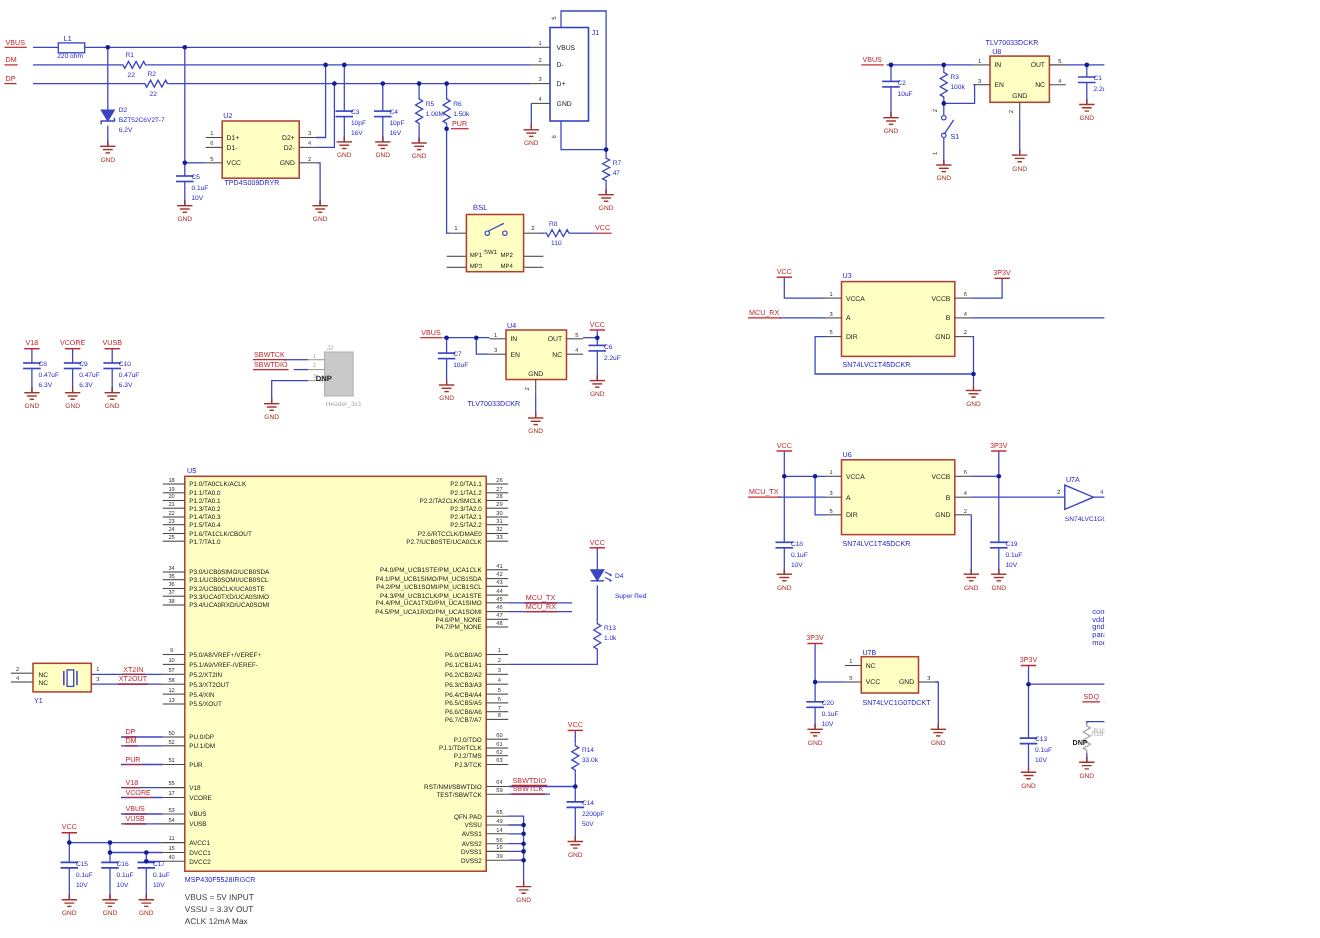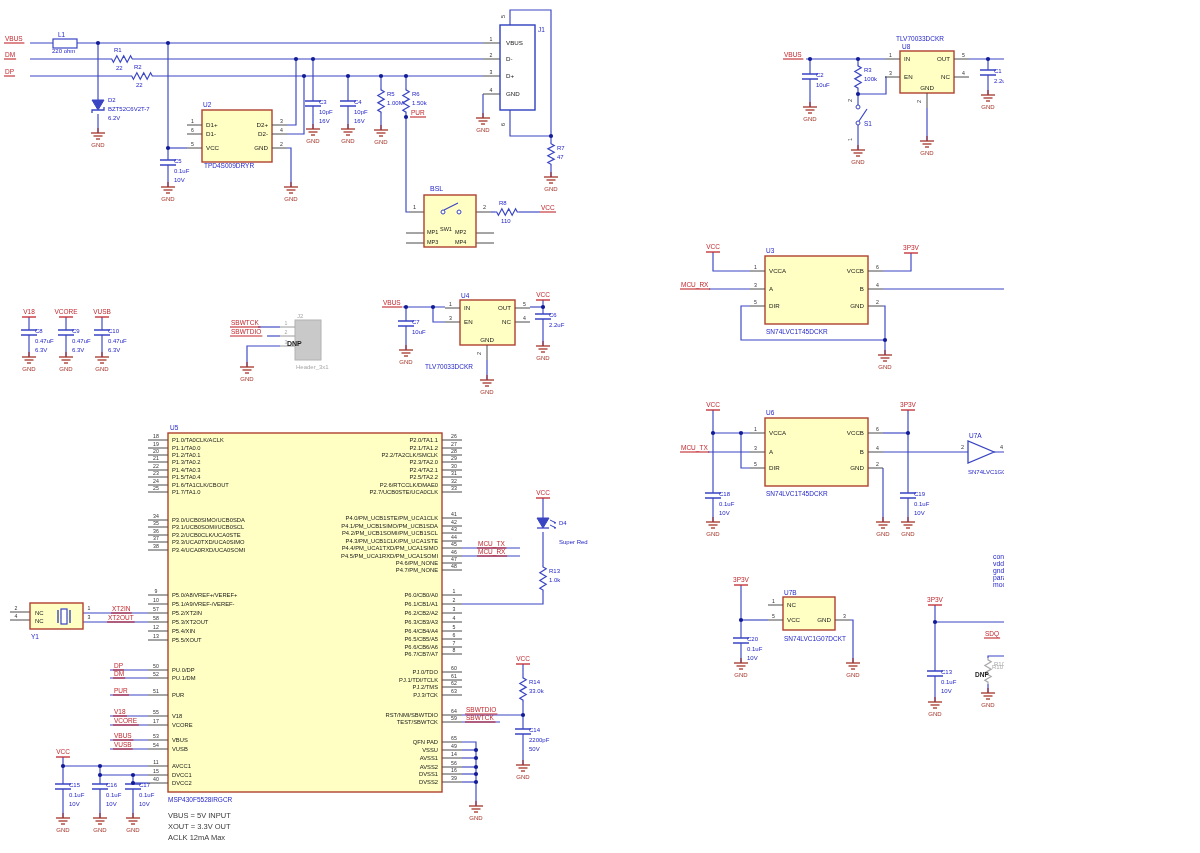--- a/index.html
+++ b/index.html
@@ -1289,17 +1289,17 @@
         <text x="1104" y="98" font-size="5.5" fill="#333333" transform="rotate(-90 1104 98)">1</text>
         <text x="1104" y="137" font-size="5.5" fill="#333333" transform="rotate(-90 1104 137)">2</text>
         <text x="961" y="449" font-size="5.5" fill="#333333">2</text>
         <text x="1000" y="449" font-size="5.5" fill="#333333">4</text>
         <text x="413" y="209" font-size="5.5" fill="#333333">1</text>
         <text x="483" y="209" font-size="5.5" fill="#333333">2</text>
       </g>
     </svg>
   <div class="notes">
     <div>VBUS = 5V INPUT</div>
-    <div>XOUT = 3.3V OUT</div>
+    <div>VSSU = 3.3V OUT</div>
     <div>ACLK 12mA Max</div>
   </div>
   <div class="parasitic">connect vdd to gnd for parasitic mode</div>
 </div>
 
 </body></html>

